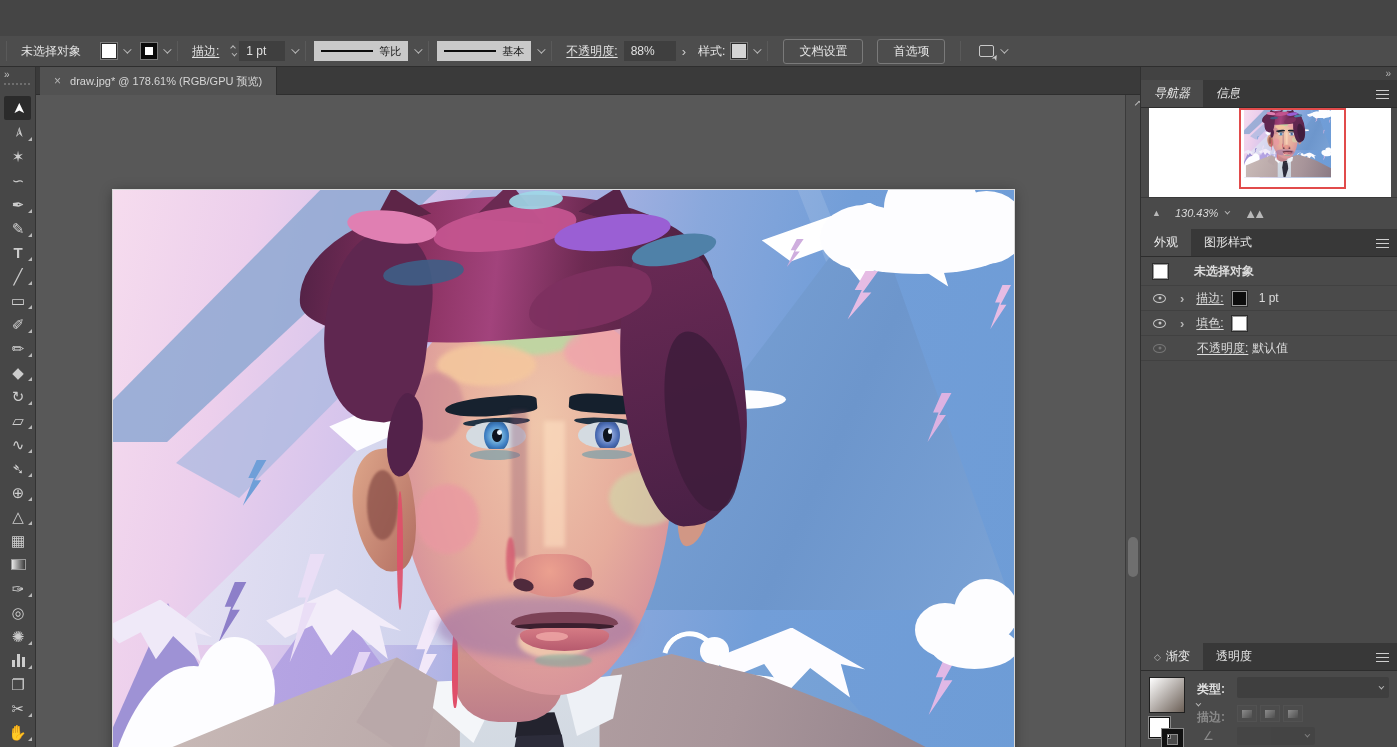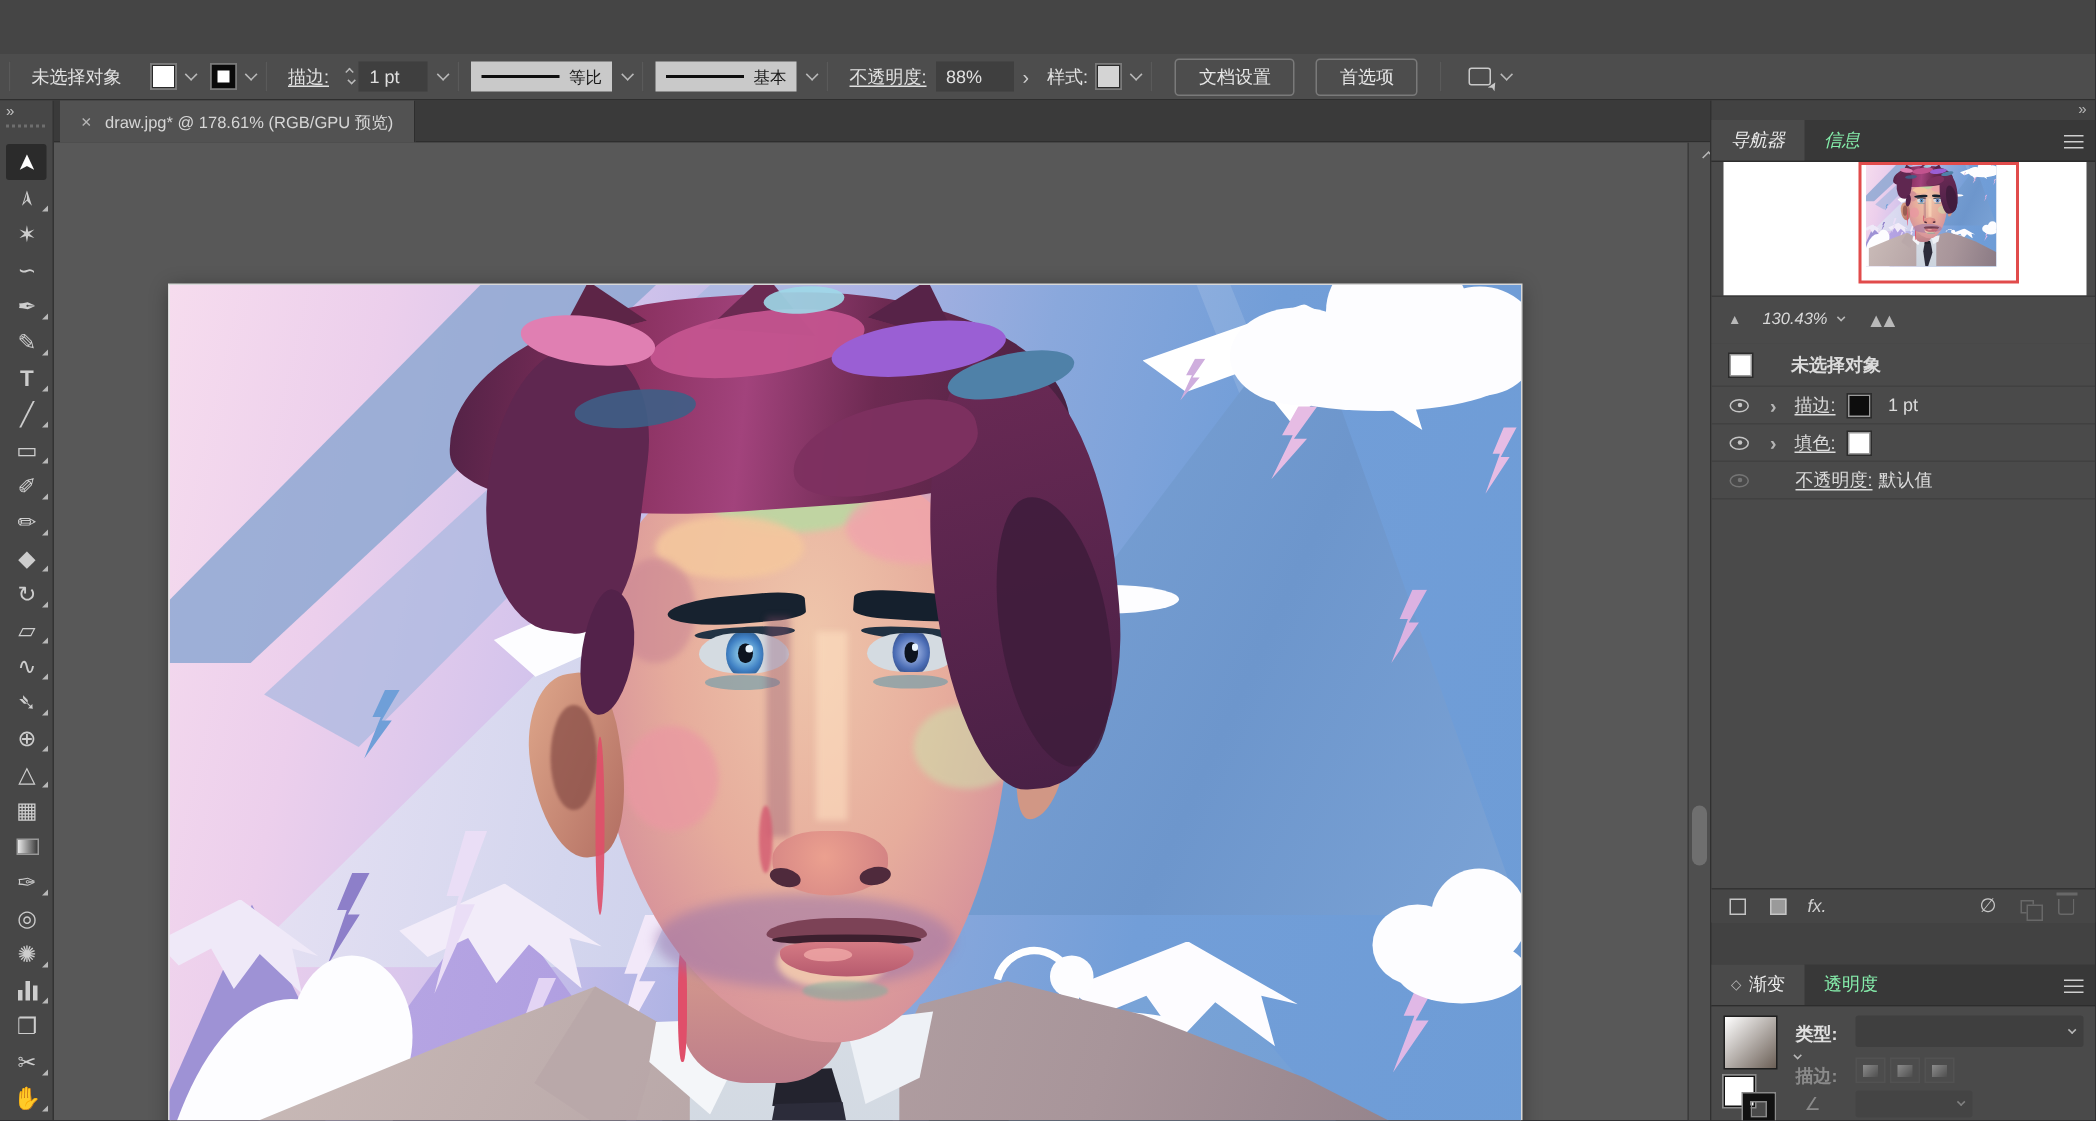--- a/index.html
+++ b/index.html
@@ -78,21 +78,21 @@
   
   .vscroll{position:absolute;right:0;top:28px;bottom:0;width:15px;background:#4f4f4f;border-left:1px solid #3b3b3b;}
   .vthumb{position:absolute;left:2px;top:442px;width:10px;height:40px;border-radius:5px;background:#6f6f6f;}
   .varrow{position:absolute;left:4px;top:7px;}
 
   
   .dock{position:absolute;right:0;top:0;width:257px;height:100%;background:#424242;border-left:1px solid #303030;}
   .dock-head{height:13px;display:flex;justify-content:flex-end;align-items:center;padding-right:6px;color:#b5b5b5;font-size:10px;}
   .panel{position:absolute;left:0;width:100%;}
   .ptabs{height:28px;background:#383838;display:flex;align-items:stretch;border-bottom:1px solid #2d2d2d;position:relative;}
-  .ptab{display:flex;align-items:center;padding:0 13px;color:#86efac;font-size:12px;gap:5px;}
+  .ptab{display:flex;align-items:center;padding:0 13px;color:#e5e5e5;font-size:12px;gap:5px;}
   .ptab.on{background:#4a4a4a;color:#ececec;}
   .pmenu{position:absolute;right:8px;top:10px;width:13px;height:9px;border-top:1.6px solid #cfcfcf;border-bottom:1.6px solid #cfcfcf;}
   .pmenu::after{content:"";position:absolute;top:2.6px;left:0;right:0;height:1.6px;background:#cfcfcf;}
   .pbody{background:#4a4a4a;position:relative;}
 
   
   .nav-white{position:absolute;left:8px;top:0;width:242px;height:89px;background:#fff;}
   .nav-thumb{position:absolute;left:95px;top:2px;width:87px;height:68px;overflow:hidden;background:#cfd6e8;}
   .nav-proxy{position:absolute;left:90px;top:0;width:107px;height:81px;border:2px solid #e14b4b;}
   .nav-zoom{position:absolute;left:0;top:89px;width:100%;height:31px;border-top:1px solid #3a3a3a;display:flex;align-items:center;color:#d9d9d9;font-size:11px;}
@@ -601,20 +601,29 @@
           <div class="nav-zoom">
             <span class="mt" style="margin-left:11px">▲</span>
             <span style="margin-left:14px">130.43%</span>
             <span class="chv sm"></span>
             <span class="mt big" style="margin-left:16px">▲▲</span>
           </div>
         </div>
       </div>
 
       <div class="panel" style="top:162px;height:414px;">
+        <div class="ptabs">
+          <div class="ptab on">
+              <span>外观</span>
+            </div>
+          <div class="ptab">
+              <span>图形样式</span>
+            </div>
+          <span class="pmenu"></span>
+        </div>
         <div class="pbody" style="height:386px;">
           <div class="arow" style="top:0;height:29px;">
             <span class="swa" style="margin-left:12px"></span>
             <span style="margin-left:26px;font-weight:bold;">未选择对象</span>
           </div>
           <div class="arow" style="top:29px;height:25px;">
             <span class="eye" style="margin-left:12px"></span>
             <span class="exp8" style="margin-left:14px">›</span>
             <span class="ulab" style="margin-left:12px">描边:</span>
             <span class="swa black" style="margin-left:8px"></span>
@@ -623,28 +632,20 @@
           <div class="arow" style="top:54px;height:25px;">
             <span class="eye" style="margin-left:12px"></span>
             <span class="exp8" style="margin-left:14px">›</span>
             <span class="ulab" style="margin-left:12px">填色:</span>
             <span class="swa" style="margin-left:8px"></span>
           </div>
           <div class="arow" style="top:79px;height:25px;">
             <span class="eye dim" style="margin-left:12px"></span>
             <span class="ulab" style="margin-left:31px">不透明度:</span>
             <span style="margin-left:4px">默认值</span>
-          </div>
-          <div class="abar">
-            <span class="sq-o" style="margin-left:12px"></span>
-            <span class="sq-f" style="margin-left:16px"></span>
-            <span class="fx" style="margin-left:14px">fx.</span>
-            <span class="noent" style="margin-left:auto">∅</span>
-            <span class="dup" style="margin-left:16px"></span>
-            <span class="trash" style="margin-left:16px;margin-right:14px"></span>
           </div>
         </div>
       </div>
 
       <div class="panel" style="top:576px;height:104px;">
         <div class="ptabs">
           <div class="ptab on">
             <span style="color:#b9b9b9;font-size:9px;">◇</span>
             <span>渐变</span>
           </div>

